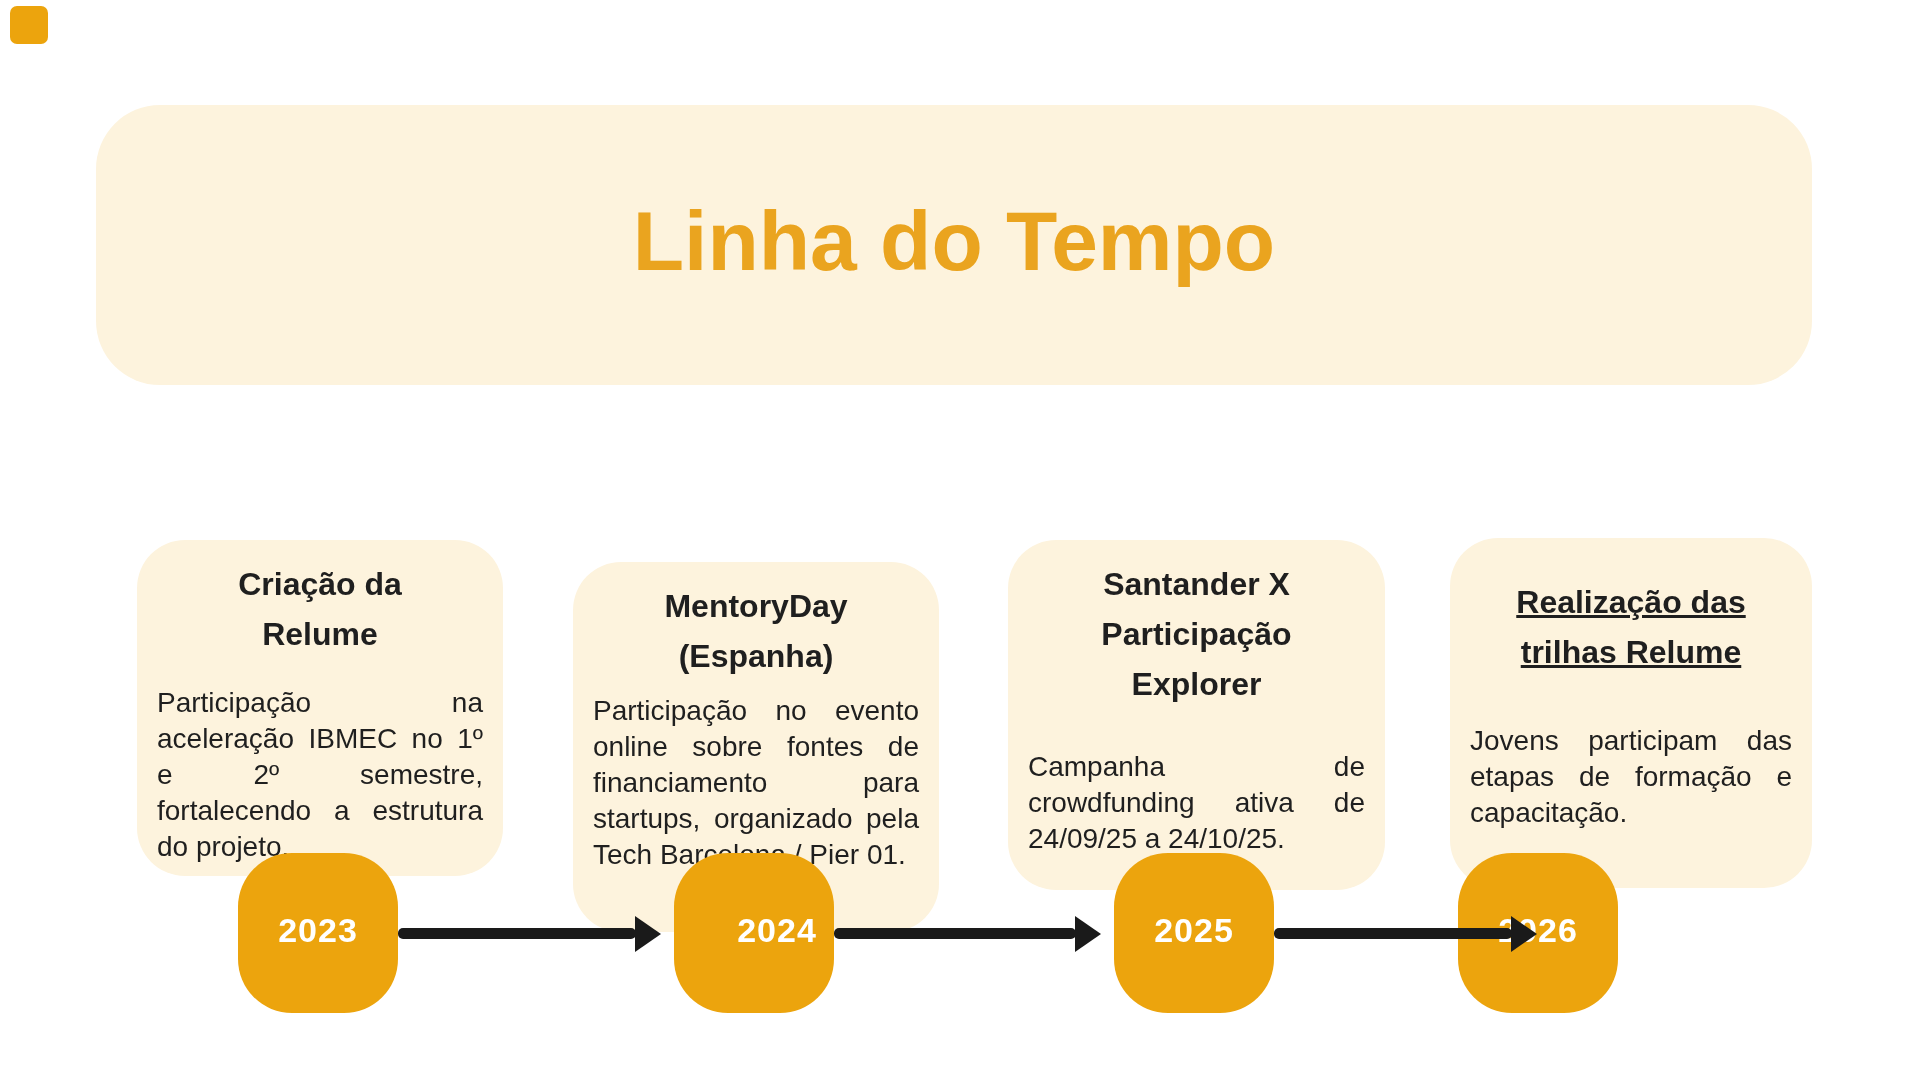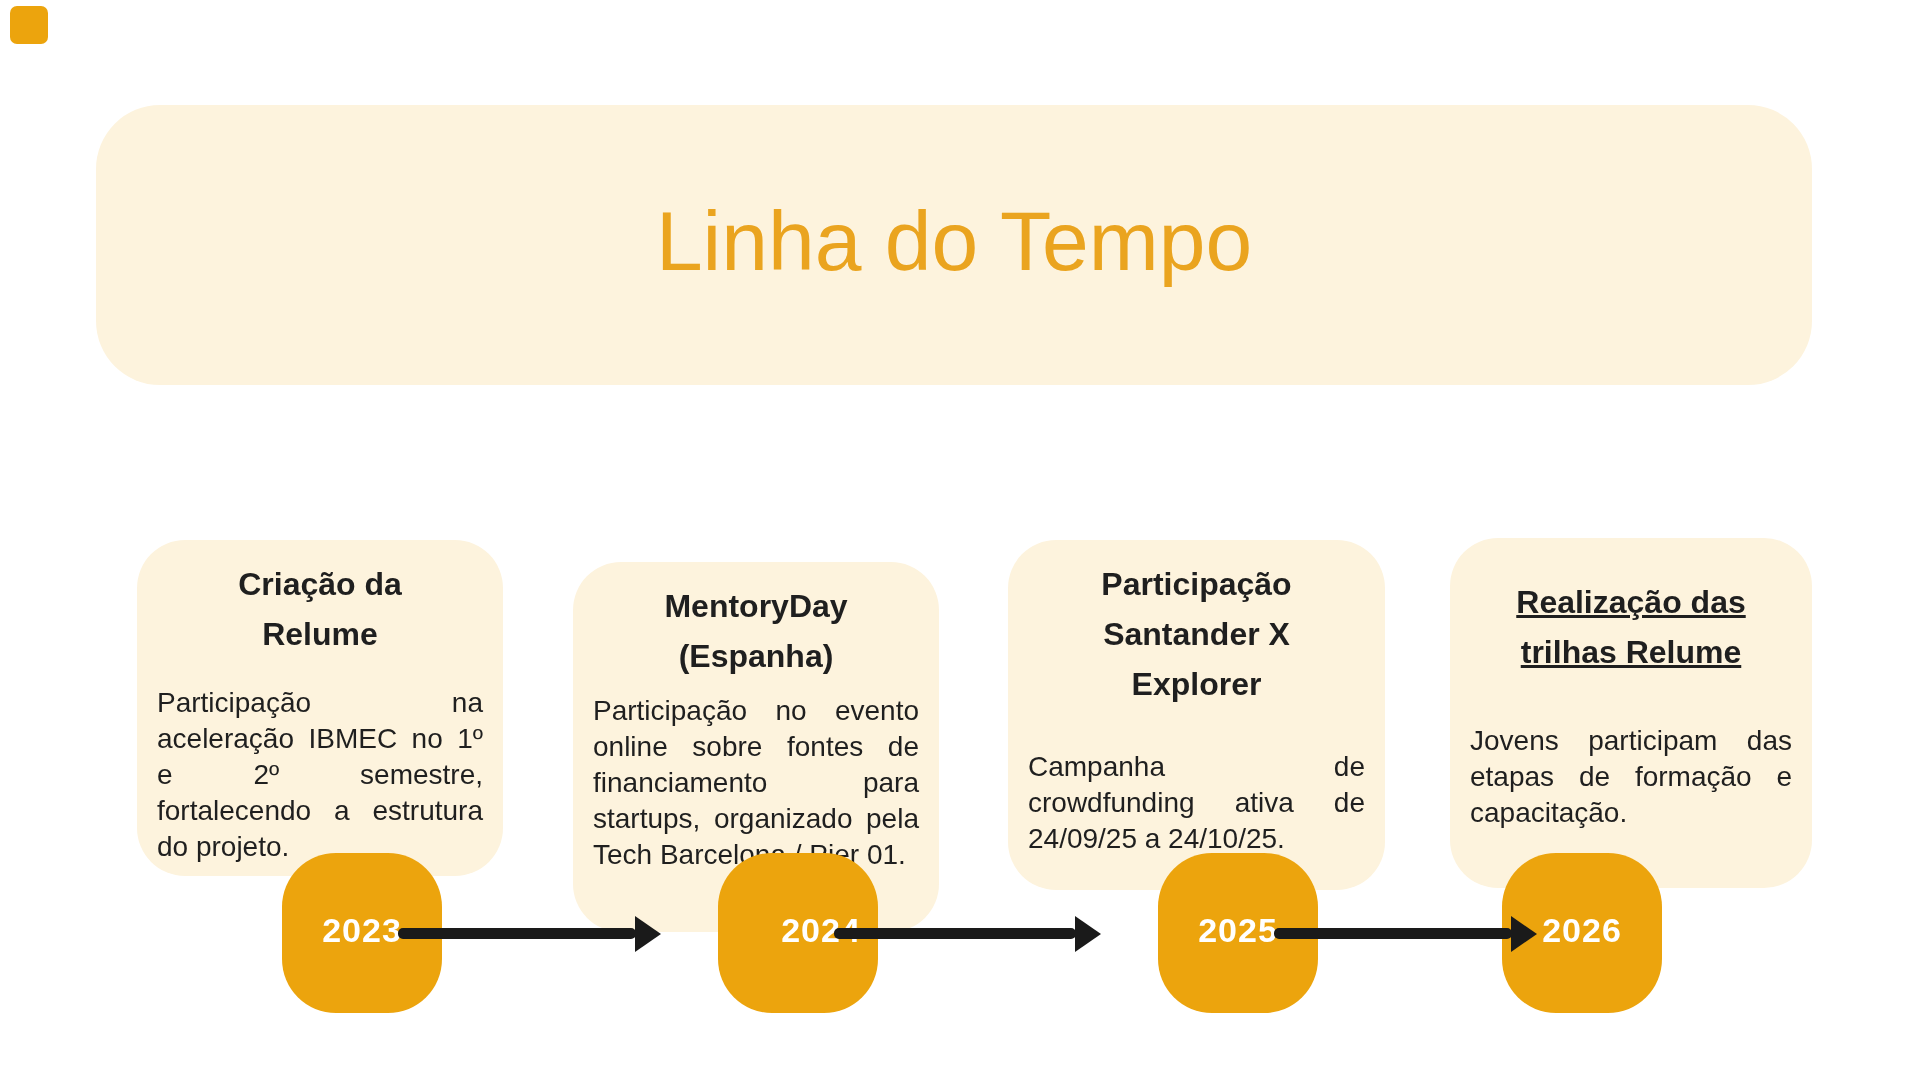--- a/index.html
+++ b/index.html
@@ -35,21 +35,21 @@
     left: 96px; top: 105px;
     width: 1716px; height: 280px;
     border-radius: 64px;
     background: var(--cream);
     display: flex;
     align-items: center;
     justify-content: center;
   }
   .banner-title {
     font-size: 84px;
-    font-weight: normal;
+    font-weight: bold;
     color: var(--title);
     letter-spacing: 0px;
     transform: translateY(-4px);
   }
 
   .card {
     position: absolute;
     background: var(--cream);
     border-radius: 48px;
     padding: 11px 20px;
@@ -83,21 +83,20 @@
 
   .year-badge {
     position: absolute;
     top: 853px;
     width: 160px; height: 160px;
     border-radius: 54px;
     background: var(--amber);
     display: flex;
     align-items: center;
     justify-content: center;
-    margin-left: 44px;
   }
   .year-badge.y1 { left: 238px; }
   .year-badge.y2 { left: 674px; padding-left: 46px; }
   .year-badge.y3 { left: 1114px; }
   .year-badge.y4 { left: 1458px; }
   .year-label {
     color: var(--year_text);
     font-size: 34px;
     font-weight: bold;
     letter-spacing: 1px;
@@ -148,22 +147,22 @@
   <div class="card c2">
     <div class="card-title">
       <span class="line">MentoryDay</span>
       <span class="line">(Espanha)</span>
     </div>
     <div class="card-desc">Participação no evento online sobre fontes de financiamento para startups, organizado pela Tech Barcelona / Pier 01.</div>
   </div>
 
   <div class="card c3">
     <div class="card-title">
+      <span class="line">Santander X</span>
       <span class="line">Participação</span>
-      <span class="line">Santander X</span>
       <span class="line">Explorer</span>
     </div>
     <div class="card-desc">Campanha de crowdfunding ativa de 24/09/25 a 24/10/25.</div>
   </div>
 
   <div class="card c4">
     <div class="card-title">
       <span class="line">Realização das</span>
       <span class="line">trilhas Relume</span>
     </div>

